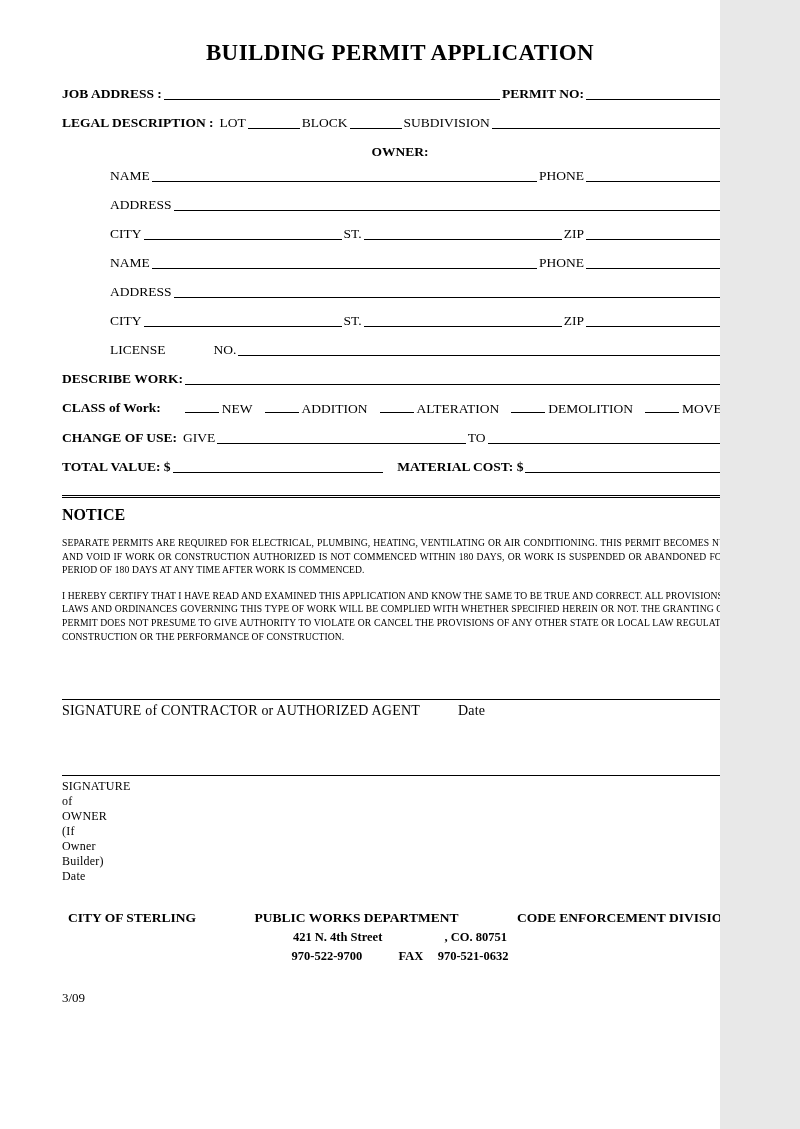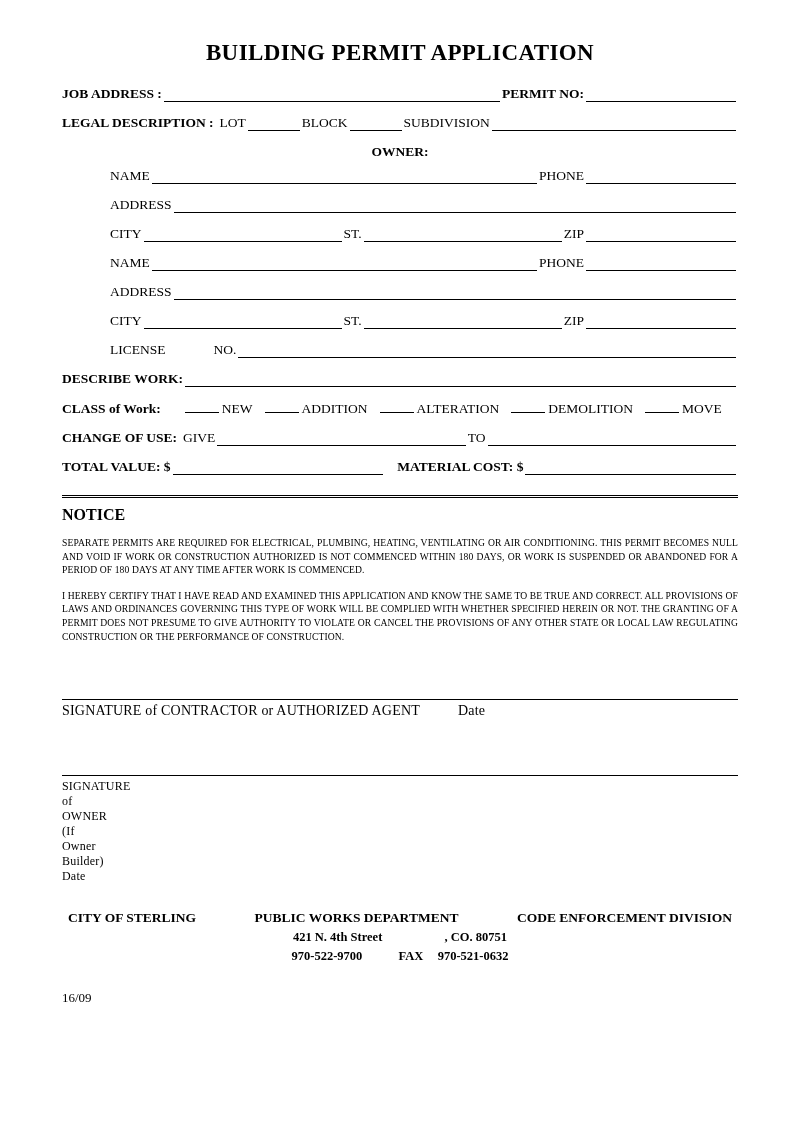--- a/index.html
+++ b/index.html
@@ -8,42 +8,41 @@
     background: #e8e8e8;
   }
   body {
     width: 800px;
     height: 1129px;
     font-family: "Liberation Serif", serif;
     color: #000;
   }
   .page {
     position: relative;
-    width: 800px;
+    width: 720px;
     height: 1129px;
     background: #ffffff;
     box-sizing: border-box;
     overflow: hidden;
   }
   .sheet {
     position: absolute;
     left: 62px;
     top: 22px;
     width: 676px;
   }
   .title {
     text-align: center;
     font-size: 23px;
     font-weight: bold;
     letter-spacing: 0.4px;
     margin: 18px 0 20px 0;
   }
   .row {
     display: flex;
-    align-items: flex-end;
     margin: 0 0 13px 0;
     font-size: 13.5px;
   }
   .lbl {
     font-weight: bold;
     white-space: nowrap;
   }
   .lbl-normal {
     font-weight: normal;
     white-space: nowrap;
@@ -313,16 +312,16 @@
       </div>
       <div class="footer-phone">
         <span>970-522-9700</span>
         <span style="display:inline-block;width:30px"></span>
         <span>FAX</span>
         <span style="display:inline-block;width:8px"></span>
         <span>970-521-0632</span>
       </div>
     </div>
 
-    <div class="revision">16/09</div>
+    <div class="revision">3/09</div>
 
   </div>
 </div>
 
 </body></html>

